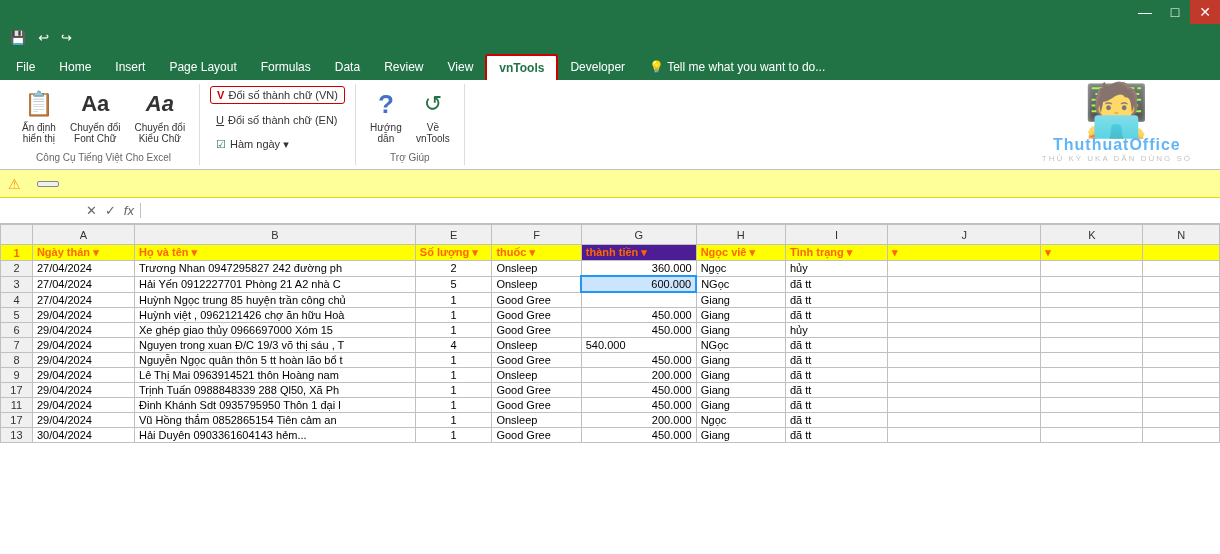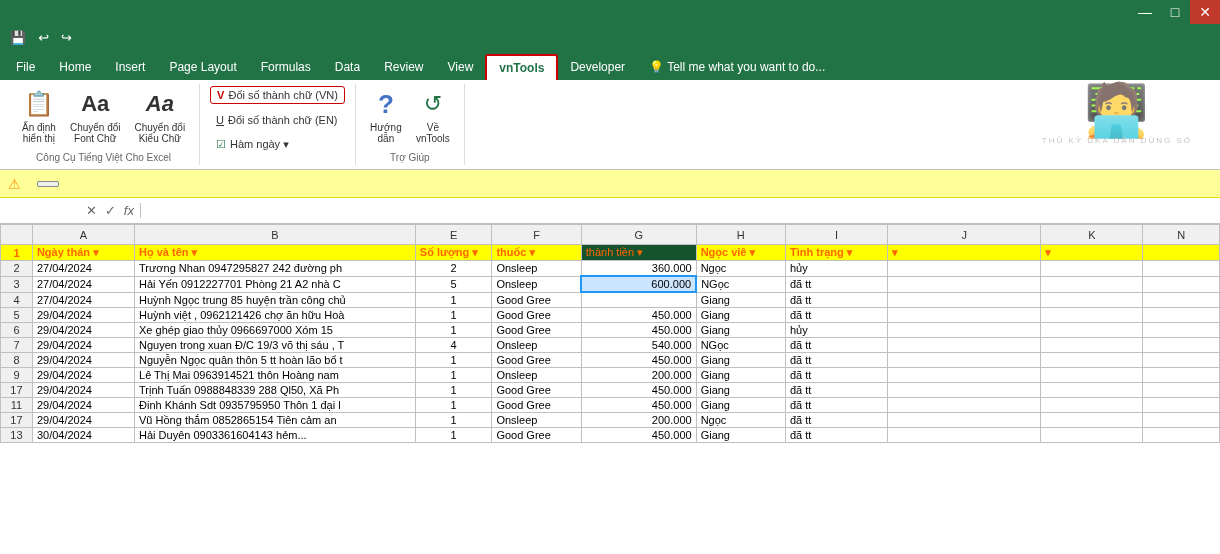--- a/index.html
+++ b/index.html
@@ -345,20 +345,21 @@
         <div class="icon-big" style="font-size:22px;color:#217346;">↺</div>
         <span>Về<br>vnTools</span>
       </div>
     </div>
     <div class="ribbon-group-label">Trợ Giúp</div>
   </div>
 
   <div style="flex:1; display:flex; justify-content:flex-end; align-items:center; padding-right:20px; position:relative;">
     <div style="text-align:center; opacity:0.7;">
       <div style="font-size:52px; line-height:1; color:#ddd;">🧑‍💻</div>
+      <div style="font-size:16px; font-weight:bold; color:#2196f3; letter-spacing:1px;">ThuthuatOffice</div>
       <div style="font-size:8px; color:#aaa; letter-spacing:2px;">THỦ KỲ UKA DÃN DÙNG SỐ</div>
     </div>
   </div>
 </div>
 
 <div class="security-bar">
   <span class="security-icon">⚠</span>
   <span class="security-text"></span>
   <button class="enable-btn"></button>
 </div>
@@ -391,21 +392,21 @@
       </tr>
     </thead>
     <tbody id="table-body">
 
       <tr>
         <td class="row-header">1</td>
         <td class="col-a" style="background:#ffff00;color:#ff6600;font-weight:bold;">Ngày thán ▾</td>
         <td class="col-b" style="background:#ffff00;color:#ff6600;font-weight:bold;">Họ và tên ▾</td>
         <td class="col-e" style="background:#ffff00;color:#ff6600;font-weight:bold;">Số lượng ▾</td>
         <td class="col-f" style="background:#ffff00;color:#ff6600;font-weight:bold;">thuốc ▾</td>
-        <td class="col-g" style="background:#14532d;color:#ff6600;font-weight:normal;">thành tiền ▾</td>
+        <td class="col-g" style="background:#4c1d95;color:#ff6600;font-weight:bold;">thành tiền ▾</td>
         <td class="col-h" style="background:#ffff00;color:#ff6600;font-weight:bold;">Ngọc viê ▾</td>
         <td class="col-i" style="background:#ffff00;color:#ff6600;font-weight:bold;">Tình trạng ▾</td>
         <td class="col-j" style="background:#ffff00;">▾</td>
         <td class="col-k" style="background:#ffff00;">▾</td>
         <td class="col-n" style="background:#ffff00;"></td>
       </tr>
     <tr>
           <td class="row-header">2</td>
           <td class="col-a">27/04/2024</td>
           <td class="col-b">Trương Nhan 0947295827 242 đường ph</td>
@@ -469,21 +470,21 @@
           <td class="col-j"></td>
           <td class="col-k"></td>
           <td class="col-n"></td>
         </tr>
         <tr>
           <td class="row-header">7</td>
           <td class="col-a">29/04/2024</td>
           <td class="col-b">Nguyen trong xuan Đ/C 19/3 võ thị sáu , T</td>
           <td class="col-e" style="text-align: center;">4</td>
           <td class="col-f">Onsleep</td>
-          <td class="col-g" style="text-align: right;">540.000</td>
+          <td class="col-g" style="">540.000</td>
           <td class="col-h">NGọc</td>
           <td class="col-i">đã tt</td>
           <td class="col-j"></td>
           <td class="col-k"></td>
           <td class="col-n"></td>
         </tr>
         <tr>
           <td class="row-header">8</td>
           <td class="col-a">29/04/2024</td>
           <td class="col-b">Nguyễn Ngọc quân thôn 5 tt hoàn lão bổ t</td>

